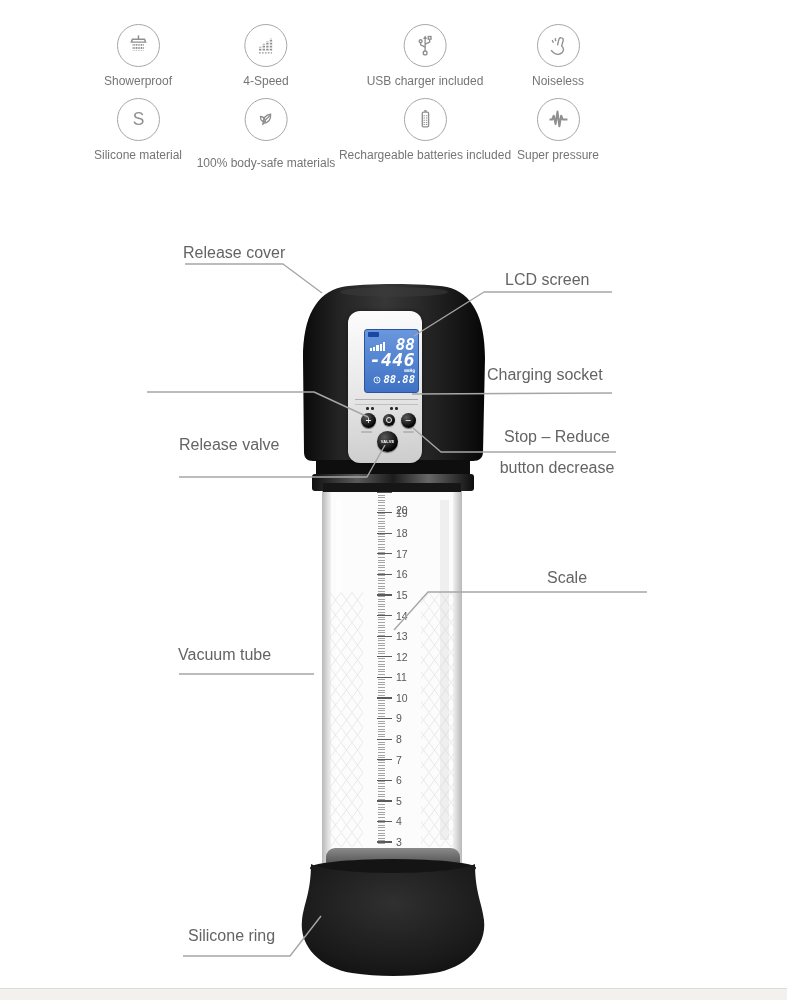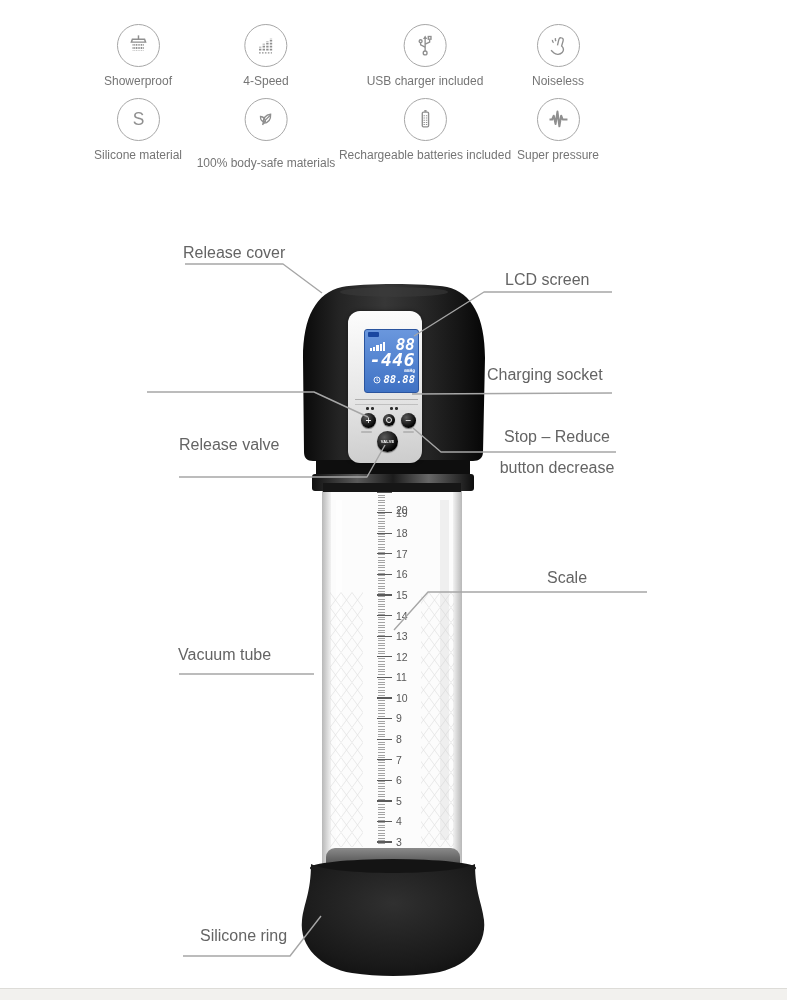--- a/index.html
+++ b/index.html
@@ -323,16 +323,16 @@
   <div class="ann" style="left:183px;top:244px">Release cover</div>
   <div class="ann" style="left:505px;top:271px">LCD screen</div>
   <div class="ann" style="left:487px;top:366px">Charging socket</div>
   <div class="ann" style="left:179px;top:436px">Release valve</div>
   <div class="ann center" style="left:492px;top:428px;width:130px">
     <div>Stop – Reduce</div>
     <div style="margin-top:13px">button decrease</div>
   </div>
   <div class="ann" style="left:547px;top:569px">Scale</div>
   <div class="ann" style="left:178px;top:646px">Vacuum tube</div>
-  <div class="ann" style="left:200px;top:927px">Silicone ring</div>
+  <div class="ann" style="left:188px;top:927px">Silicone ring</div>
 
   <div class="bottom-strip"></div>
 </div>
 
 </body></html>

